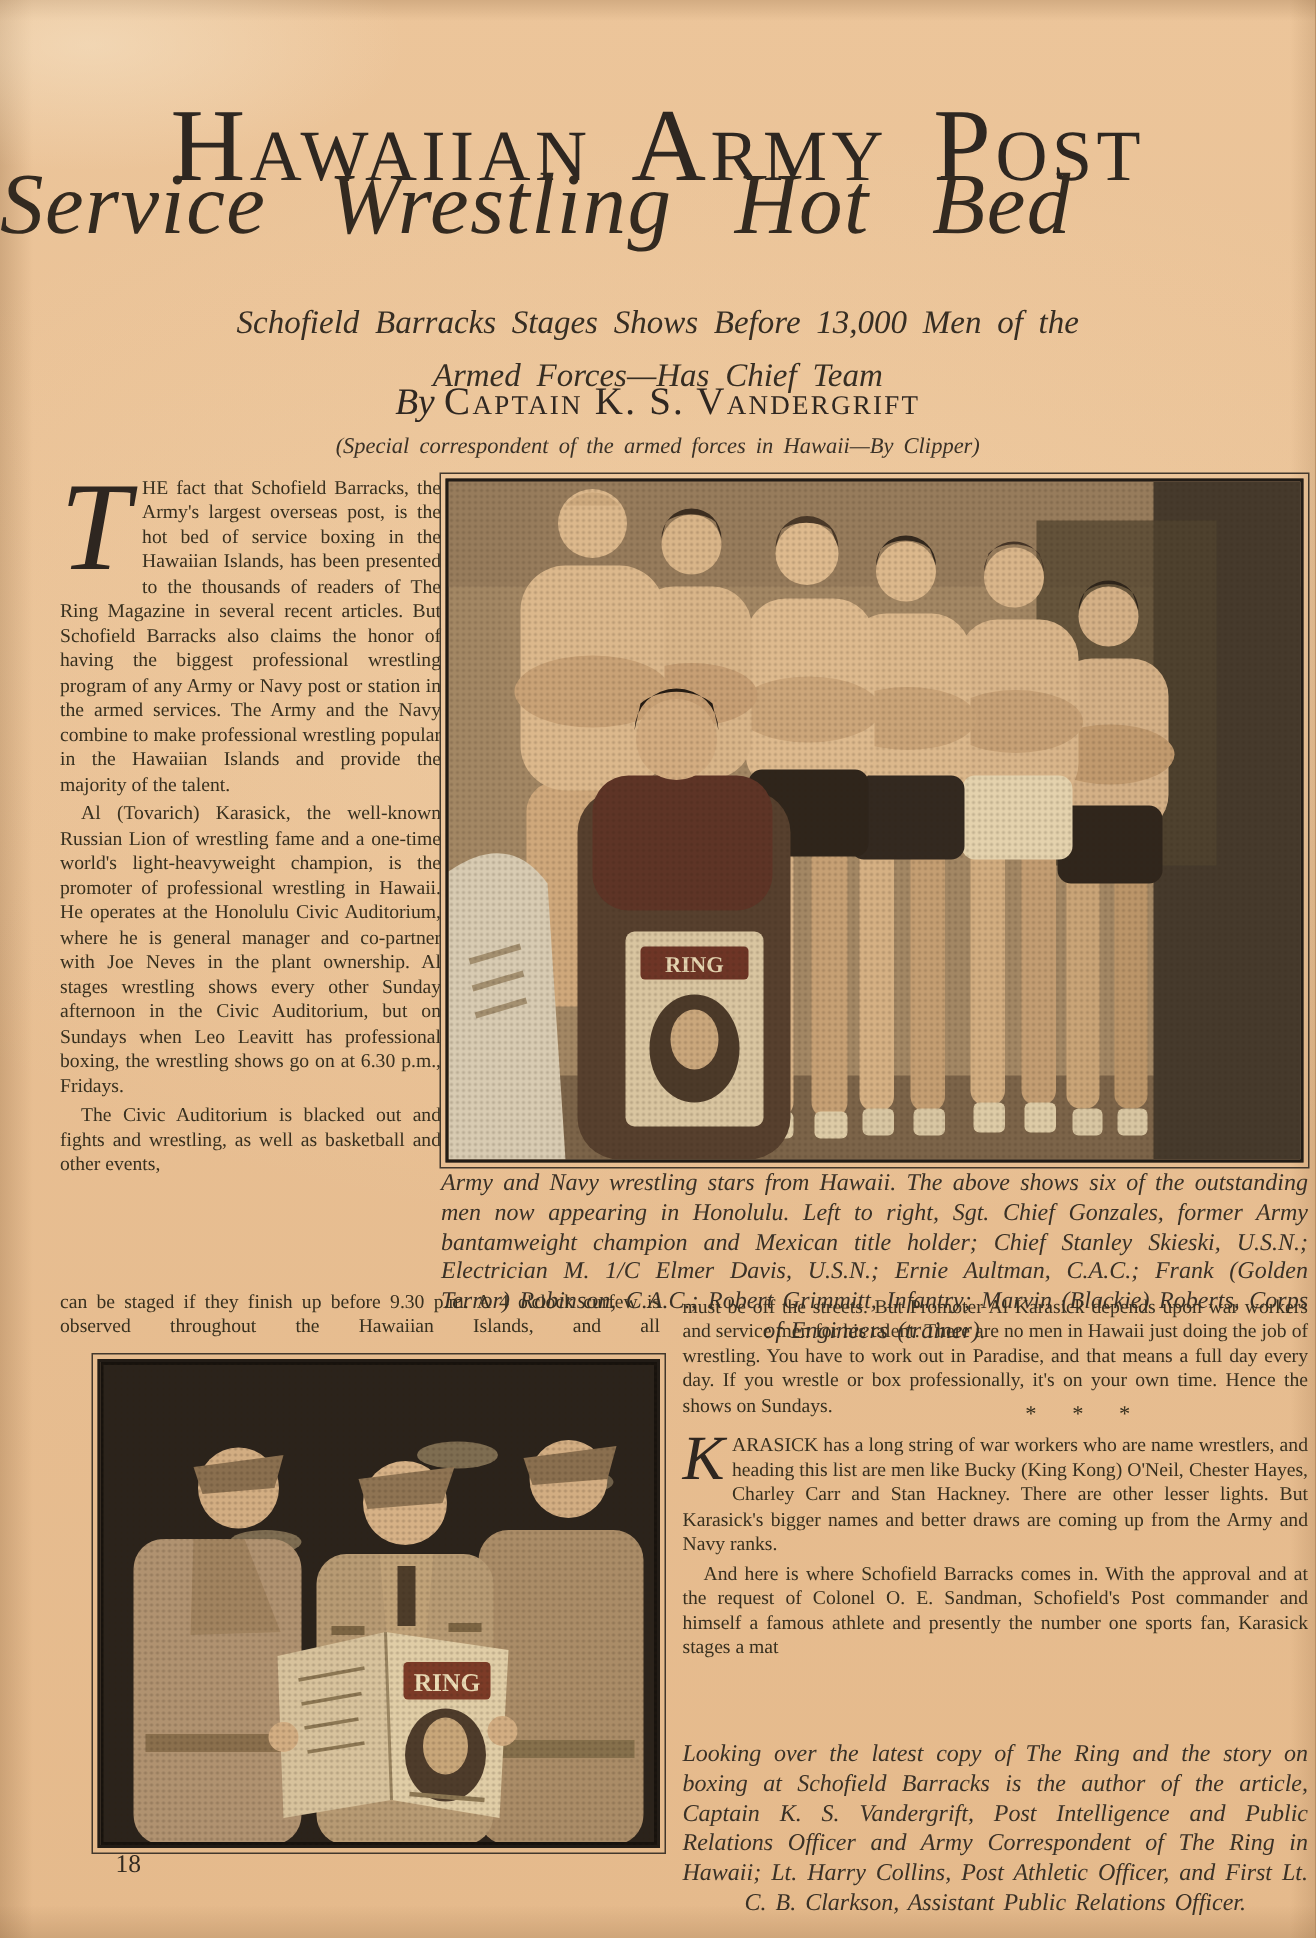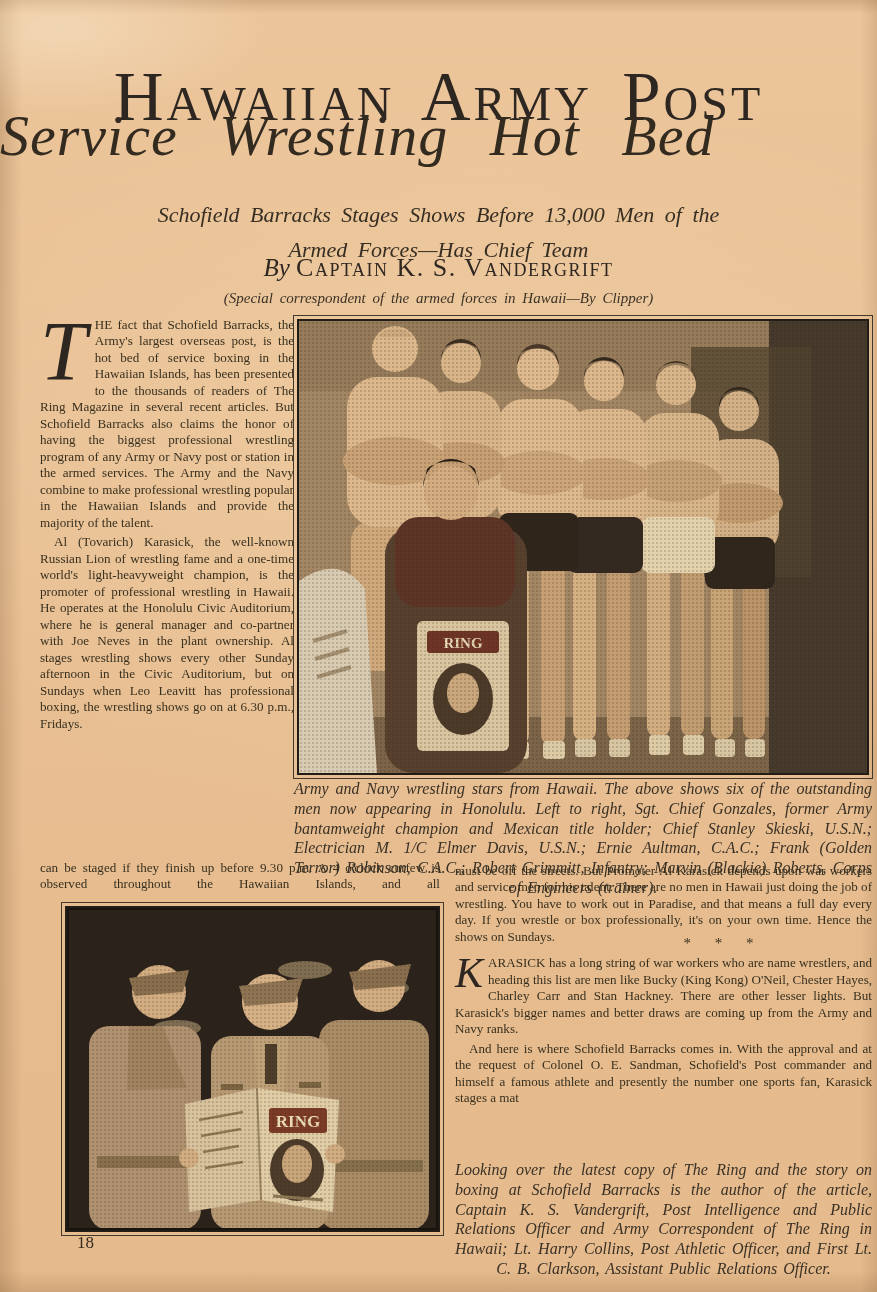--- a/index.html
+++ b/index.html
@@ -73,20 +73,21 @@
   <div class="deck">
     <div>Schofield Barracks Stages Shows Before 13,000 Men of the</div>
     <div>Armed Forces—Has Chief Team</div>
   </div>
   <div class="byline"><span class="by">By </span><span class="name">Captain K. S. Vandergrift</span></div>
   <div class="corr">(Special correspondent of the armed forces in Hawaii—By Clipper)</div>
 
   <div class="col1 bodytext">
     <p><span class="dropcap-t">T</span><span>HE fact that Schofield Barracks, the Army's largest overseas post, is the hot bed of service boxing in the Hawaiian Islands, has been presented to the thousands of readers of The Ring Magazine in several recent articles. But Schofield Barracks also claims the honor of having the biggest professional wrestling program of any Army or Navy post or station in the armed services. The Army and the Navy combine to make professional wrestling popular in the Hawaiian Islands and provide the majority of the talent.</span></p>
     <p class="indent">Al (Tovarich) Karasick, the well-known Russian Lion of wrestling fame and a one-time world's light-heavyweight champion, is the promoter of professional wrestling in Hawaii. He operates at the Honolulu Civic Auditorium, where he is general manager and co-partner with Joe Neves in the plant ownership. Al stages wrestling shows every other Sunday afternoon in the Civic Auditorium, but on Sundays when Leo Leavitt has professional boxing, the wrestling shows go on at 6.30 p.m., Fridays.</p>
+    <p class="indent">The Civic Auditorium is blacked out and fights and wrestling, as well as basketball and other events,</p>
   </div>
 
   <figure class="photo photo1" style="margin:0">
     <svg viewBox="0 0 568 452" preserveAspectRatio="none">
       <rect width="568" height="452" fill="#a38764"></rect>
       <rect width="568" height="70" fill="#977c5c"></rect>
       <rect y="396" width="568" height="56" fill="#7c6449"></rect>
       <rect x="470" width="98" height="452" fill="#463a2c"></rect>
       <rect x="392" y="26" width="120" height="230" fill="#52442f" opacity="0.75"></rect>
 

